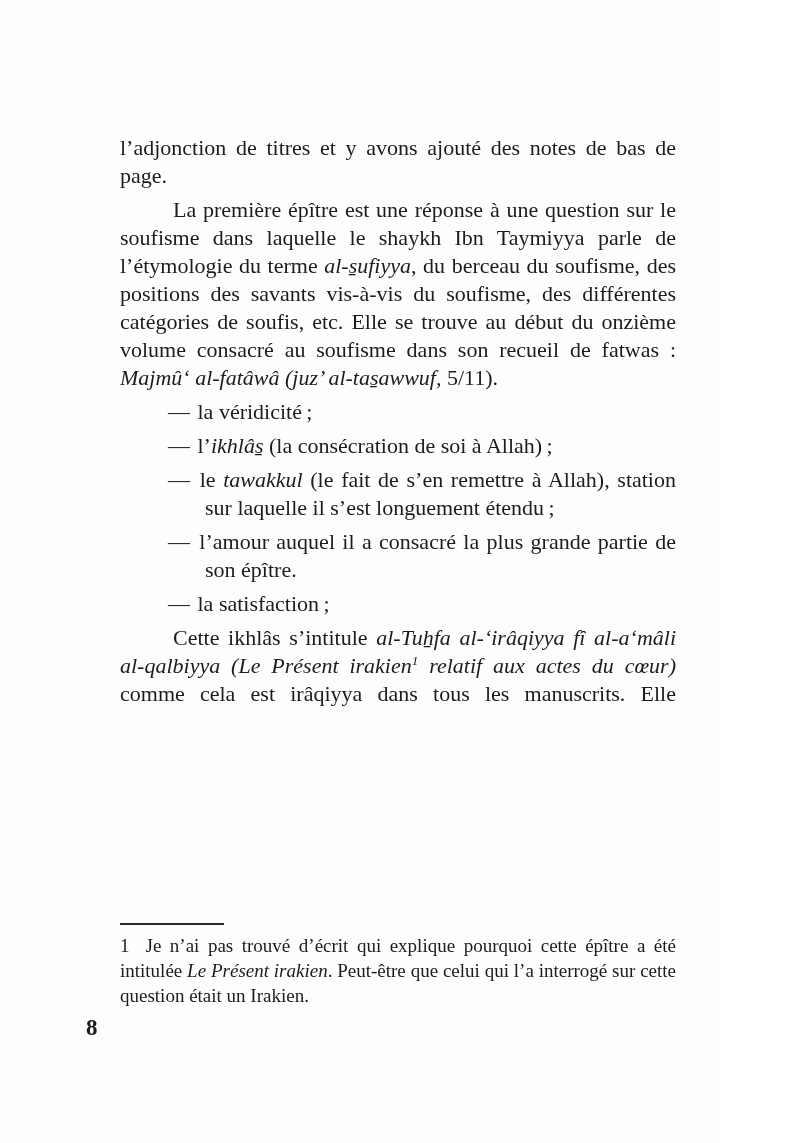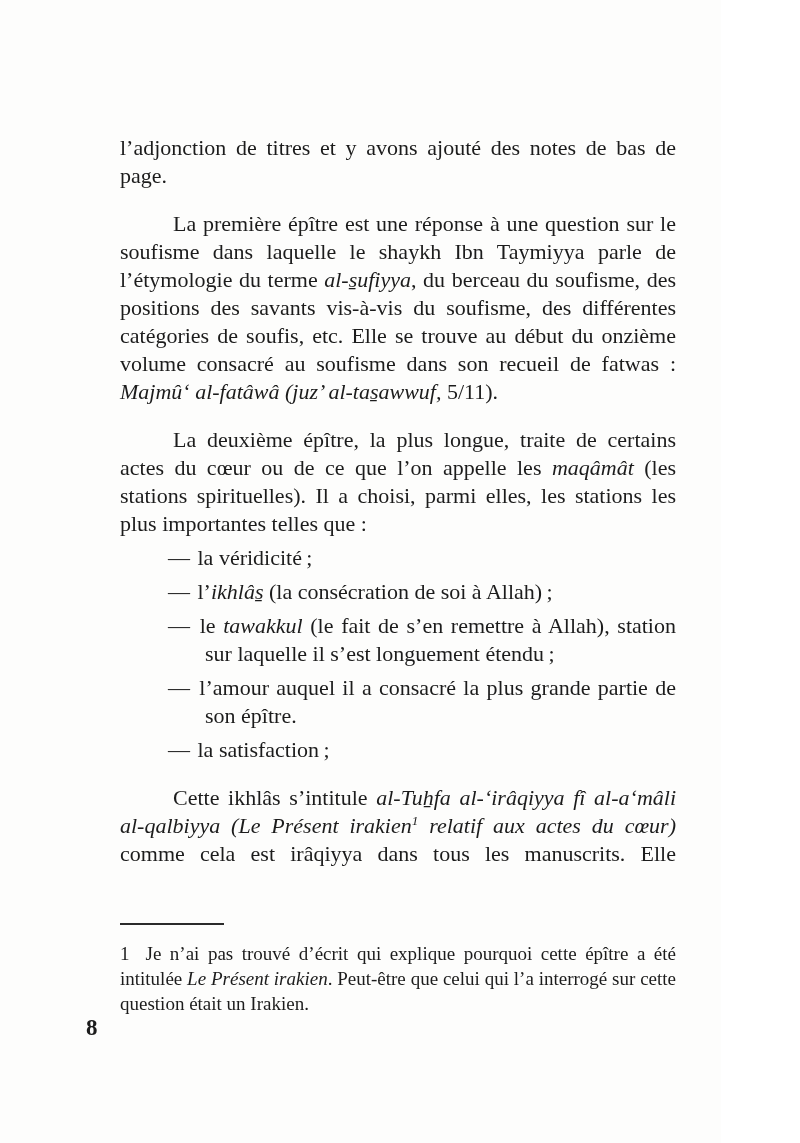--- a/index.html
+++ b/index.html
@@ -21,21 +21,21 @@
     left: 120px;
     top: 134px;
     width: 556px;
     font-size: 22px;
     line-height: 28px;
     text-align: justify;
   }
   .para { margin: 0; }
   .para.indent {
     text-indent: 53px;
-    margin-top: 20px;
+    margin-top: 6px;
     font-family: Liberation Serif, serif;
   }
   
   .body-text > .para:last-child { text-align-last: justify; }
   .li {
     margin-top: 6px;
     padding-left: 85px;
     text-indent: -37px;
   }
   .dash { letter-spacing: 1px; }
@@ -50,21 +50,21 @@
     left: 120px;
     top: 923px;
     width: 556px;
   }
   .footnote-rule {
     width: 104px;
     height: 2px;
     background: #2b2b2b;
   }
   .footnote {
-    margin-top: 16px;
+    margin-top: 8px;
     font-size: 19px;
     line-height: 25px;
     text-align: justify;
   }
   .fn-marker { margin-right: 16px; }
   .page-number {
     position: absolute;
     left: 86px;
     top: 1014px;
     font-size: 23px;
@@ -73,21 +73,20 @@
   }
 </style>
 </head>
 <body>
 
 <div class="page">
 
   <div class="body-text" id="page-body">
       <div class="para"><span>l’adjonction de titres et y avons ajouté des notes de bas de page.</span></div>
       <div class="para indent"><span>La première épître est une réponse à une question sur le soufisme dans laquelle le shaykh Ibn Taymiyya parle de l’étymologie du terme </span><span class="it">al-s̱ufiyya</span><span>, du berceau du soufisme, des positions des savants vis-à-vis du soufisme, des différentes catégories de soufis, etc. Elle se trouve au début du onzième volume consacré au soufisme dans son recueil de fatwas : </span><span class="it">Majmû‘ al-fatâwâ (juz’ al-tas̱awwuf,</span><span> 5/11).</span></div>
-      <div class="para indent"><span>La deuxième épître, la plus longue, traite de certains actes du cœur ou de ce que l’on appelle les </span><span class="it">maqâmât</span><span> (les stations spirituelles). Il a choisi, parmi elles, les stations les plus importantes telles que :</span></div>
       <div class="li"><span class="dash">— </span><span>la véridicité ;</span></div>
       <div class="li"><span class="dash">— </span><span>l’</span><span class="it">ikhlâs̱</span><span> (la consécration de soi à Allah) ;</span></div>
       <div class="li"><span class="dash">— </span><span>le </span><span class="it">tawakkul</span><span> (le fait de s’en remettre à Allah), station sur laquelle il s’est longuement étendu ;</span></div>
       <div class="li"><span class="dash">— </span><span>l’amour auquel il a consacré la plus grande partie de son épître.</span></div>
       <div class="li"><span class="dash">— </span><span>la satisfaction ;</span></div>
       <div class="para indent"><span>Cette ikhlâs s’intitule </span><span class="it">al-Tuẖfa al-‘irâqiyya fî al-a‘mâli al-qalbiyya</span><span class="it"> (</span><span class="it">Le Présent irakien</span><span class="it sup">1</span><span class="it"> relatif aux actes du cœur</span><span class="it">)</span><span> comme cela est irâqiyya dans tous les manuscrits. Elle</span></div>
     </div>
 
   <div class="footnote-area">
     <div class="footnote-rule"></div>

